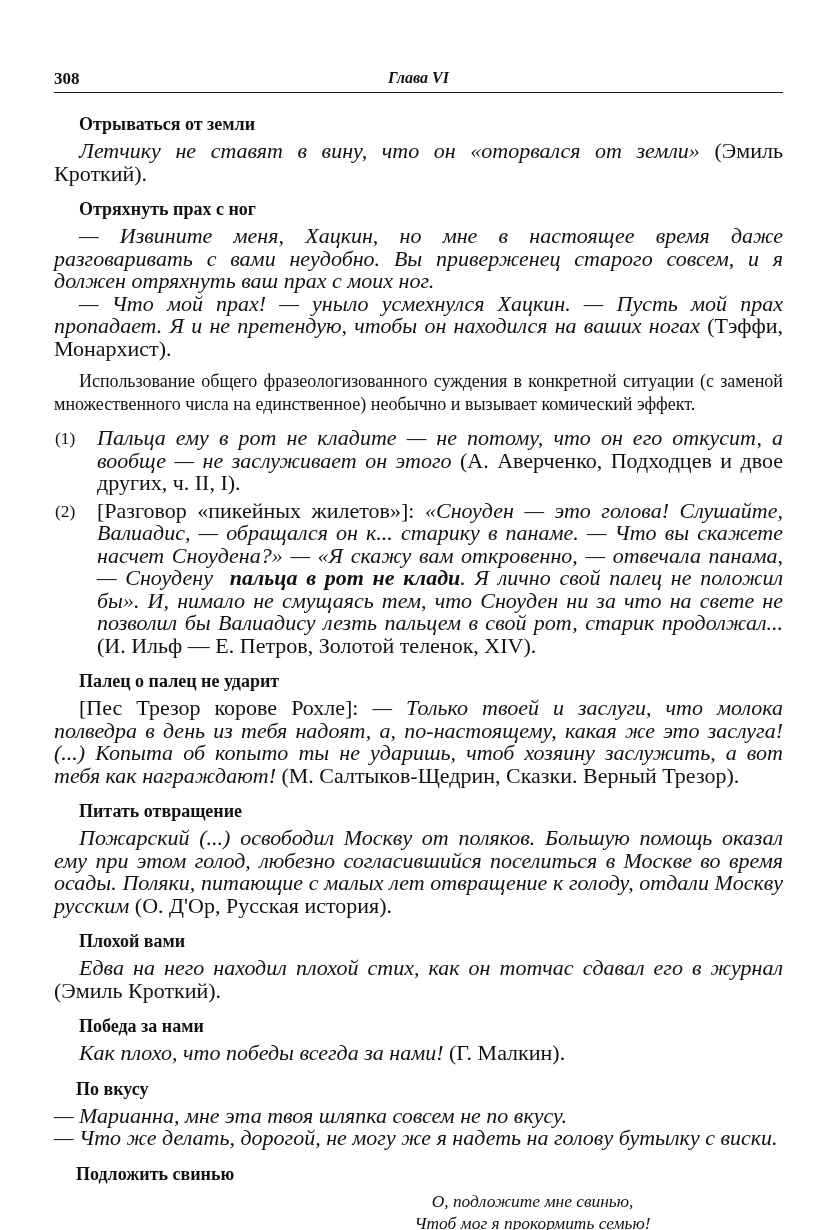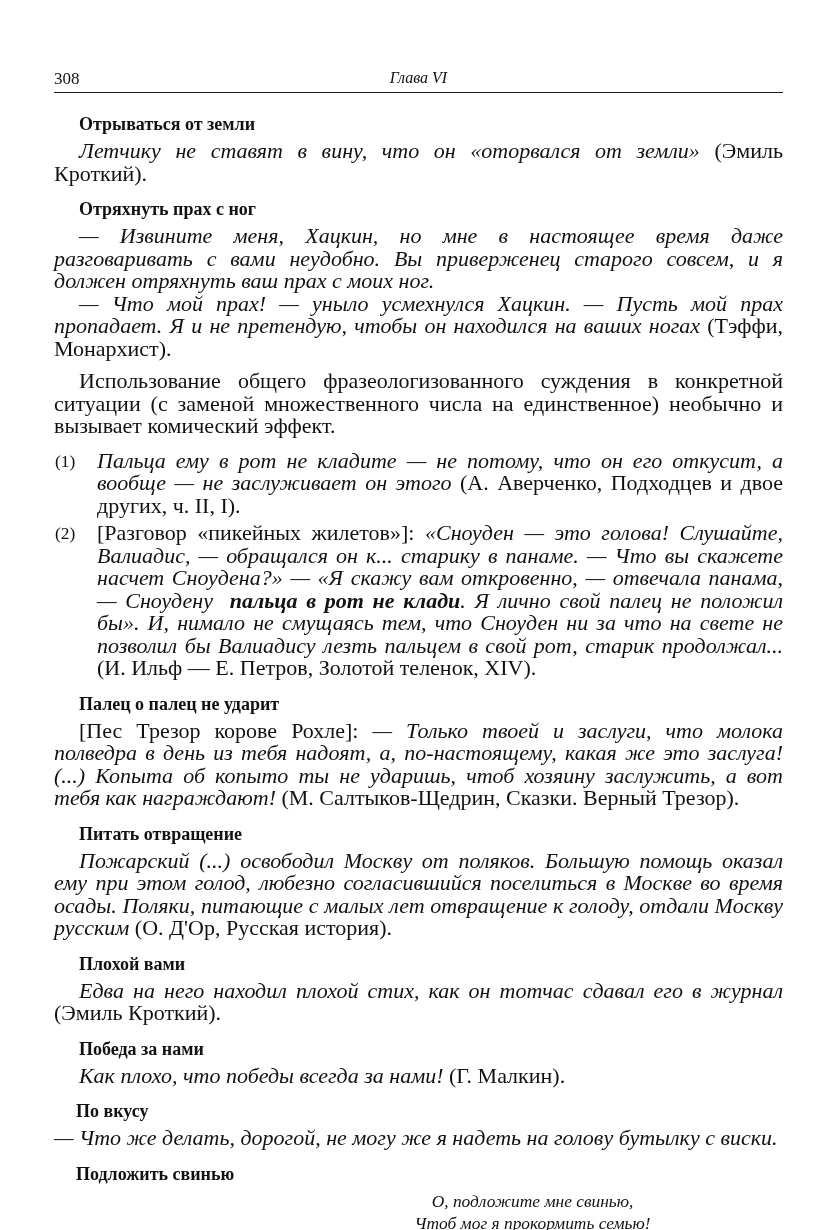--- a/index.html
+++ b/index.html
@@ -7,20 +7,21 @@
       width: 834px; height: 1230px; position: relative; overflow: hidden;
       font-family: "DejaVu Serif", "Liberation Serif", serif;
       color: #111111;
     }
     .page {
       position: absolute; left: 54px; top: 66px; width: 729px;
     }
     .running-head {
       position: relative; height: 26px;
       border-bottom: 1.6px solid #1a1a1a;
+      font-weight: bold;
     }
     .page-number {
       position: absolute; left: 0; top: 3px;
       font-family: "Liberation Serif", serif; font-size: 17px;
     }
     .chapter-title {
       position: absolute; left: 0; right: 0; top: 3px; text-align: center;
       font-family: "Liberation Serif", serif; font-style: italic; font-size: 16px;
     }
     .content { margin-top: 19px; }
@@ -31,21 +32,21 @@
     }
     .text {
       font-family: "Liberation Serif", serif; font-size: 22px; line-height: 22.5px;
       text-align: justify; margin: 0;
     }
     .text.indent { text-indent: 25px; }
     .it { font-style: italic; text-align: center; }
     .bi { font-style: italic; font-weight: bold; margin-left: 8px; }
     .entry + .entry { margin-top: 12px; }
     .comment {
-      font-family: "Liberation Serif", serif; font-size: 22px; line-height: 22.5px;
+      font-family: "Liberation Serif", serif; font-size: 18px; line-height: 22.5px;
       text-align: justify; text-indent: 25px; margin: 10px 0 0 0;
     }
     .numbered { position: relative; padding-left: 43px; margin-top: 3px; }
     .numbered .num {
       position: absolute; left: 1px; top: 0;
       font-family: "Liberation Serif", serif; font-size: 17.4px; line-height: 22.5px;
     }
     .numbered + .numbered { margin-top: 5px; }
     .verse { padding-left: 228px; margin-top: 0; }
     .verse .line {
@@ -101,20 +102,21 @@
       <p class="text indent"><span class="it">Едва на него находил плохой стих, как он тотчас сдавал его в журнал</span><span> (Эмиль Кроткий).</span></p>
     </div>
 
     <div class="entry">
       <p class="headword">Победа за нами</p>
       <p class="text indent"><span class="it">Как плохо, что победы всегда за нами!</span><span> (Г. Малкин).</span></p>
     </div>
 
     <div class="entry">
       <p class="headword" style="padding-left:22px">По вкусу</p>
+      <p class="text"><span class="it">— Марианна, мне эта твоя шляпка совсем не по вкусу.</span></p>
       <p class="text"><span class="it">— Что же делать, дорогой, не могу же я надеть на голову бутылку с виски.</span></p>
     </div>
 
     <div class="entry">
       <p class="headword" style="padding-left:22px">Подложить свинью</p>
       <div class="verse">
         <div class="line it">О, подложите мне свинью,</div>
         <div class="line it">Чтоб мог я прокормить семью!</div>
         <div class="line">(Журн. «Крокодил»).</div>
       </div>

